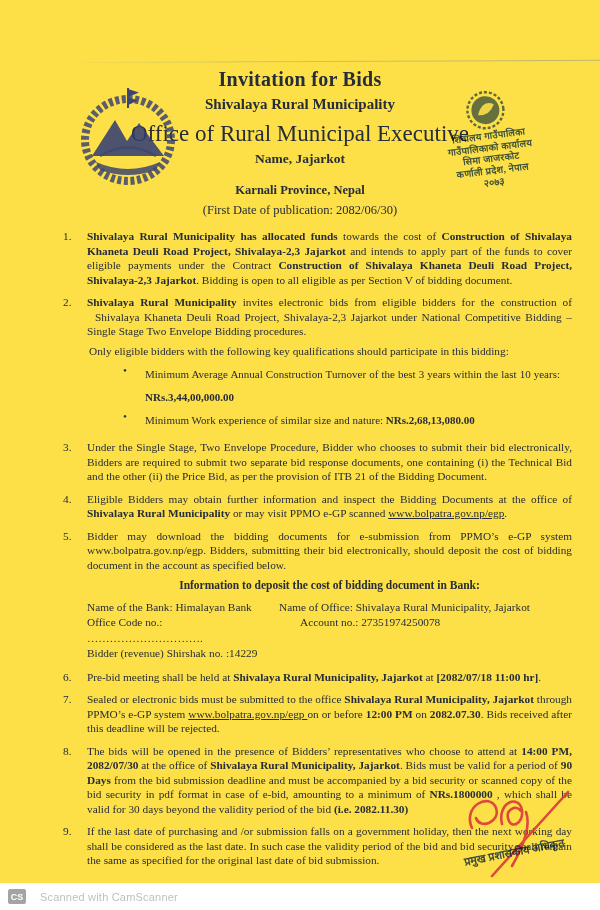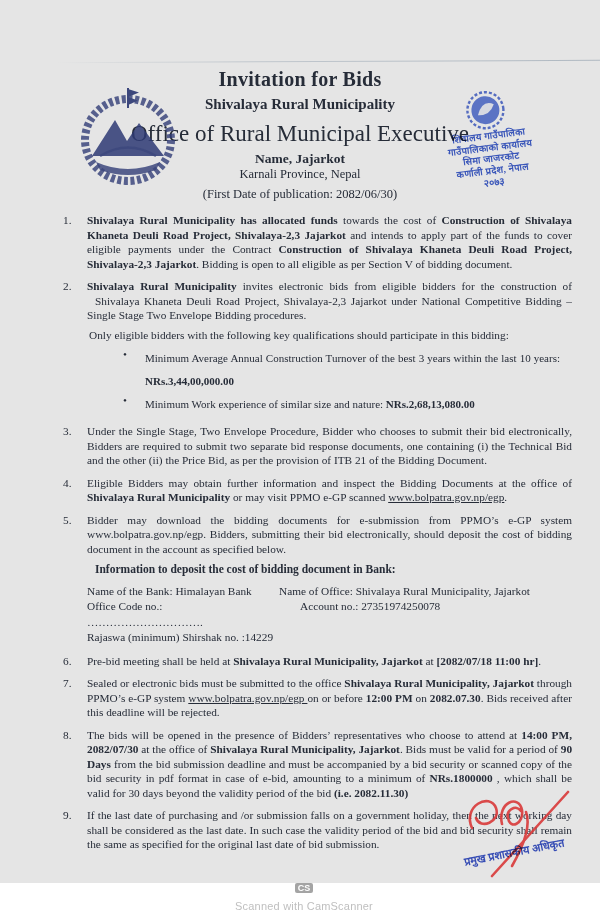--- a/index.html
+++ b/index.html
@@ -1,62 +1,62 @@
 <!DOCTYPE html>
 <html><head>
 <meta charset="utf-8">
 <style>
   * { margin:0; padding:0; box-sizing:border-box; }
   html,body { width:600px; height:910px; }
   body { background:#ffffff; font-family:"Liberation Serif", serif; color:#262c38; }
-  .page { position:relative; width:600px; height:910px; background:#e5e5e5; overflow:hidden; }
+  .page { position:relative; width:600px; height:910px; background:#fde047; overflow:hidden; }
 
   .scan-line { position:absolute; top:61px; left:55px; right:0; height:1px;
     background:linear-gradient(90deg, rgba(110,130,150,0), rgba(110,130,150,.30) 35%, rgba(110,130,150,.45));
     transform:rotate(-0.25deg); }
 
   .doc-header { position:relative; text-align:center; padding-top:68px; }
   .t-title { font-size:20px; font-weight:700; letter-spacing:.3px; }
   .t-org1  { font-size:15px; font-weight:700; margin-top:5px; }
   .t-org2  { font-size:23px; font-weight:400; margin-top:8px; }
   .t-org3  { font-size:13.5px; font-weight:700; margin-top:4px; }
-  .t-org4  { font-size:12.5px; font-weight:400; margin-top:0; }
+  .t-org4  { font-size:12.5px; font-weight:700; margin-top:16px; }
   .t-pub   { font-size:12.5px; font-weight:400; margin-top:5px; }
 
   .logo { position:absolute; left:74px; top:82px; width:108px; height:108px; opacity:.92; }
 
   .stamp { position:absolute; left:422px; top:90px; width:134px; text-align:center;
     transform:rotate(-7deg); color:#2b4ec9; opacity:.9; mix-blend-mode:multiply; }
   .stamp svg { display:block; margin:0 auto 1px auto; }
   .stamp-line { font-size:9.5px; font-weight:700; line-height:11.5px; letter-spacing:.3px; }
   .stamp-year { font-size:10px; font-weight:700; line-height:12px; }
 
   .doc-body { padding:11px 28px 0 63px; }
   .item { display:flex; margin-bottom:8px; }
   .num { width:24px; flex:none; font-size:11.3px; line-height:14.5px; }
   .par { flex:1; font-size:11.3px; line-height:14.5px; text-align:justify; }
   .note { margin:-3px 0 5px 26px; font-size:11.3px; line-height:14.5px; }
   .bullets { list-style:none; margin:0 12px 8px 60px; }
   .bullets li { display:flex; }
   .bullets .dot { width:22px; flex:none; font-size:11.3px; line-height:14.5px; }
   .bullet-par { flex:1; font-size:11px; line-height:23px; text-align:justify; }
-  .bank-head { margin:-2px 0 7px 32px; font-size:11.5px; font-weight:700; line-height:14.5px; }
+  .bank-head { margin:-2px 0 7px 24px; font-size:11.5px; font-weight:700; line-height:14.5px;text-align:center; }
   .bank { margin:0 0 8px 24px; display:grid; grid-template-columns:192px 1fr;
     font-size:11.3px; line-height:15.5px; }
   .bank .acct { padding-left:21px; }
 
   .signature { position:absolute; left:438px; top:786px; width:152px; height:112px; }
   .sig-scribble { position:absolute; left:18px; top:0; }
   .sig-text { position:absolute; left:-4px; top:58px; width:160px; text-align:center;
     transform:rotate(-11deg); color:#2b46c5; font-weight:700; font-size:11px; opacity:.92;
     mix-blend-mode:multiply; white-space:nowrap; }
 
   .cs-bar { position:absolute; left:0; bottom:0; width:100%; height:27px; background:#fff;
-    display:flex; align-items:center; gap:7px; padding-left:8px;
-    font-family:"Liberation Sans", sans-serif;flex-direction:column; }
+    display:flex; align-items:center; gap:14px; padding-left:8px;
+    font-family:"Liberation Sans", sans-serif; }
   .cs-badge { width:18px; height:15px; background:#a4a4a4; color:#fff; border-radius:2px;
     font-size:9px; font-weight:700; display:flex; align-items:center; justify-content:center; }
   .cs-text { color:#bfbfbf; font-size:11px; letter-spacing:.2px; }
 </style>
 </head>
 <body>
 
 <div class="page">
 
   <div class="scan-line"></div>
@@ -130,21 +130,21 @@
     <div class="item">
       <div class="num">5.</div>
       <p class="par"><span>Bidder may download the bidding documents for e-submission from PPMO’s e-GP system www.bolpatra.gov.np/egp. Bidders, submitting their bid electronically, should deposit the cost of bidding document in the account as specified below.</span></p>
     </div>
     <p class="bank-head">Information to deposit the cost of bidding document in Bank:</p>
     <div class="bank">
       <div>Name of the Bank: Himalayan Bank</div>
       <div>Name of Office: Shivalaya Rural Municipality, Jajarkot</div>
       <div>Office Code no.: ………………………….</div>
       <div class="acct">Account no.: 27351974250078</div>
-      <div>Rajaswa (minimum) Shirshak no. :14229</div>
+      <div>Bidder (revenue) Shirshak no. :14229</div>
       <div></div>
     </div>
 
     <div class="item">
       <div class="num">6.</div>
       <p class="par"><span>Pre-bid meeting shall be held at </span><span style="font-weight: 700;">Shivalaya Rural Municipality, Jajarkot </span><span>at </span><span style="font-weight: 700;">[2082/07/18 11:00 hr]</span><span>.</span></p>
     </div>
 
     <div class="item">
       <div class="num">7.</div>

